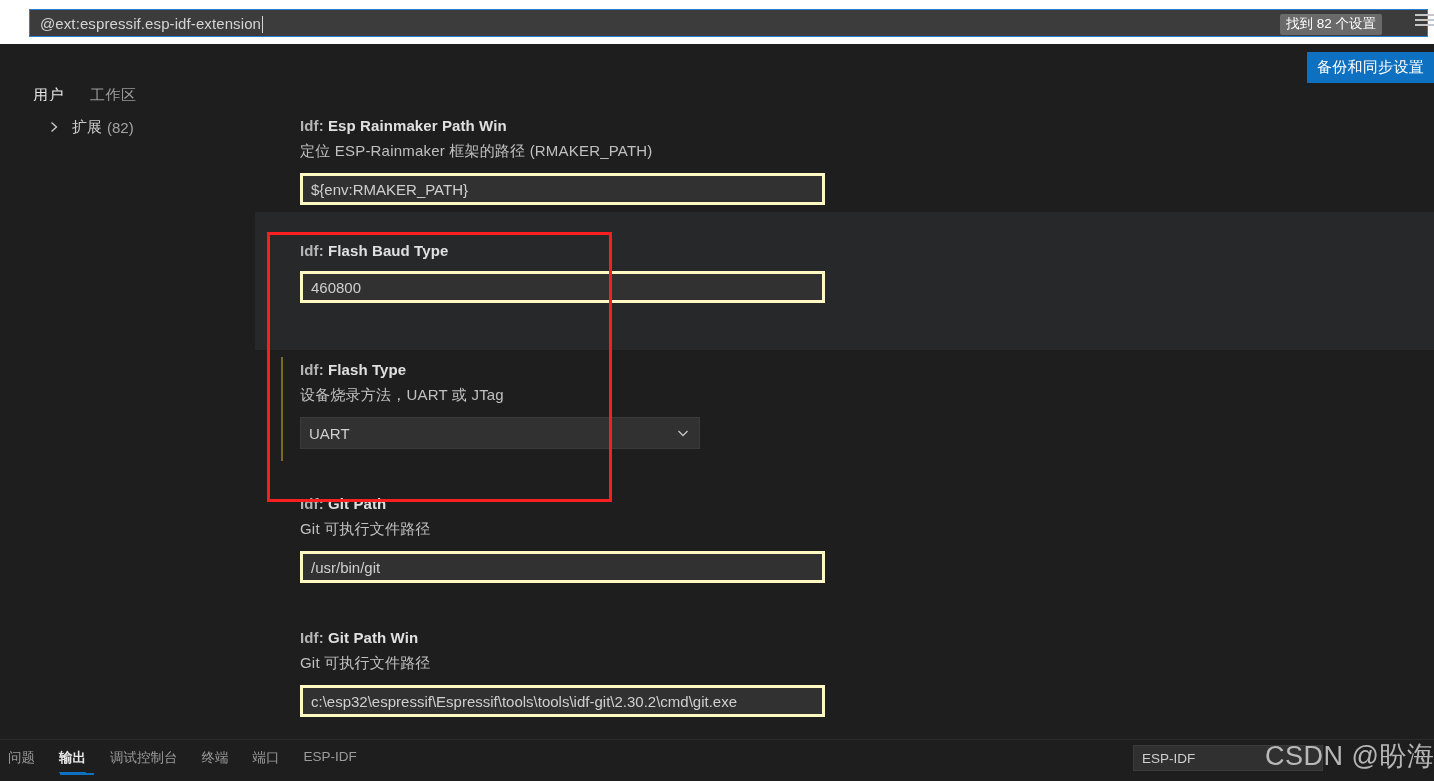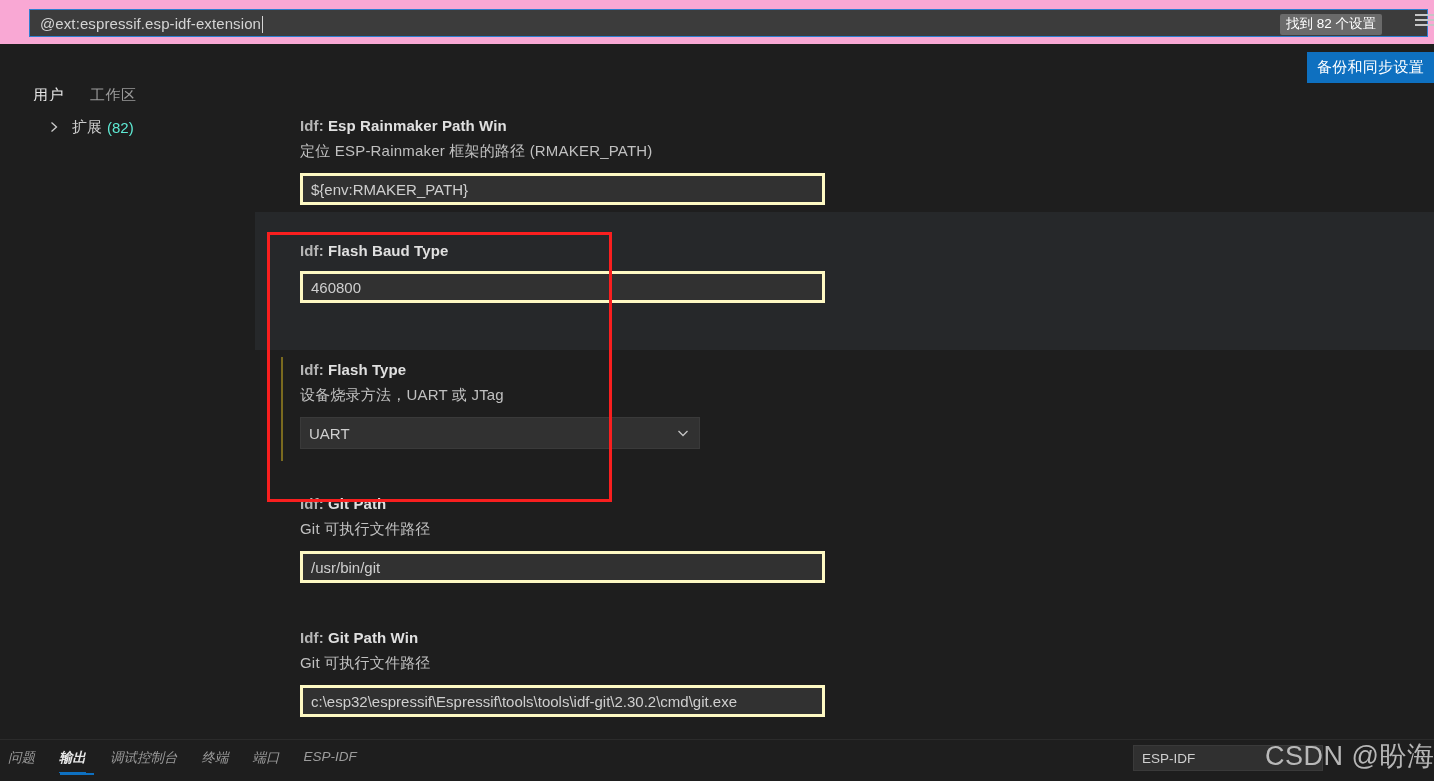--- a/index.html
+++ b/index.html
@@ -18,21 +18,21 @@
     width: 1434px;
     height: 781px;
     background: #1e1e1e;
   }
 
   
   .search-row {
     position: absolute;
     left: 0; top: 0;
     width: 1434px; height: 44px;
-    background: #f9a8d4;
+    background: #ffffff;
   }
   .search-box {
     position: absolute;
     left: 29px; top: 9px;
     width: 1399px; height: 28px;
     background: #3c3c3c;
     border: 1px solid #2f7fd1;
     display: flex;
     align-items: center;
     padding: 0 6px;
@@ -153,21 +153,21 @@
   }
   .chevron {
     width: 14px; height: 14px;
     margin-right: 11px;
     flex: 0 0 auto;
     position: relative;
     top: 0px;
   }
   .chevron svg { display: block; }
   .tree-label { color: #cccccc; white-space: nowrap; }
-  .tree-count { color: #5eead4; text-align: right; }
+  .tree-count { color: #a3a3a3; text-align: right; }
 
   
   .settings-panel {
     position: absolute;
     left: 252px; top: 0;
     width: 1182px; height: 638px;
     background: #1e1e1e;
     overflow: hidden;
   }
 
@@ -244,21 +244,20 @@
     z-index: 20;
   }
 
   
   .bottom-panel {
     position: absolute;
     left: 0; top: 739px;
     width: 1434px; height: 42px;
     background: #1e1e1e;
     border-top: 1px solid #2b2b2b;
-    font-style: italic;
   }
   .panel-tabs {
     position: absolute;
     left: 8px; top: 9px;
     display: flex;
     gap: 24px;
   }
   .panel-tab {
     font-size: 13.5px;
     color: #9c9c9c;

